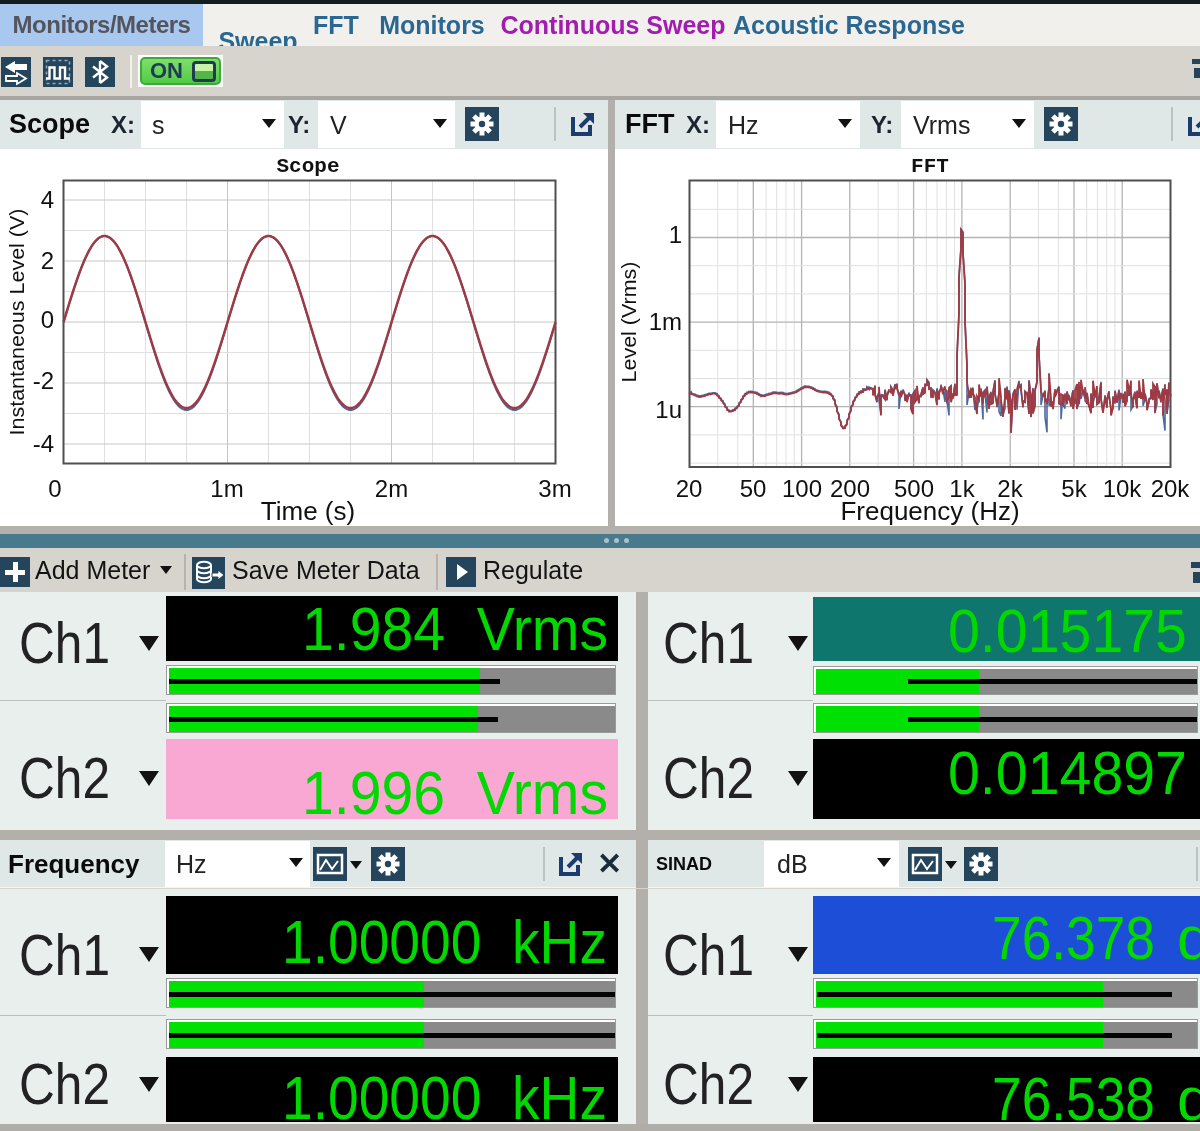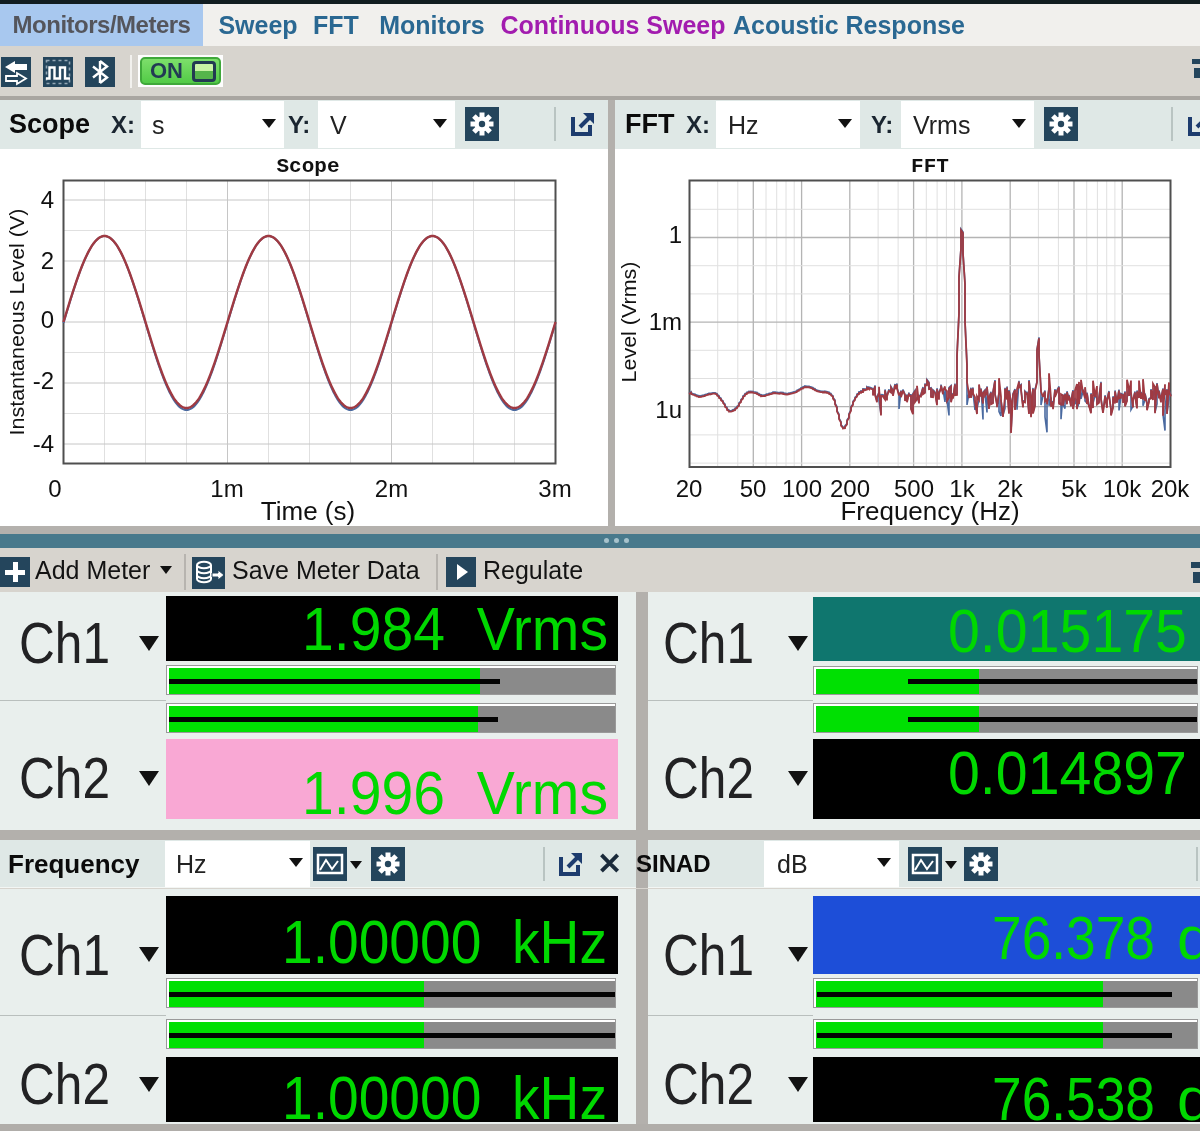--- a/index.html
+++ b/index.html
@@ -1,20 +1,20 @@
 <!DOCTYPE html>
 <html><head><meta charset="utf-8"><style>
 *{margin:0;padding:0;box-sizing:border-box}
 body{width:1200px;height:1131px;overflow:hidden;position:relative;font-family:"Liberation Sans",sans-serif;background:#d7d4ce}
 .abs{position:absolute}
 </style></head><body>
 <div class="abs" style="left:0;top:0;width:1200px;height:4px;background:#121d20"></div>
 <div class="abs" style="left:0;top:4px;width:1200px;height:42px;background:#f1f0ed"></div>
 <div class="abs" style="left:0;top:4px;width:203px;height:42px;background:#a8c8ef;text-align:center;line-height:42px;font-size:24px;font-weight:bold;color:#54555c;letter-spacing:-0.5px">Monitors/Meters</div>
-<div class="abs" style="left:198px;top:4px;width:120px;height:42px;text-align:center;line-height:42px;font-size:25px;font-weight:bold;color:#2a6892;white-space:nowrap">Sweep</div>
+<div class="abs" style="left:198px;top:20px;width:120px;height:42px;text-align:center;line-height:42px;font-size:25px;font-weight:bold;color:#2a6892;white-space:nowrap">Sweep</div>
 <div class="abs" style="left:296px;top:4px;width:80px;height:42px;text-align:center;line-height:42px;font-size:25px;font-weight:bold;color:#2a6892;white-space:nowrap">FFT</div>
 <div class="abs" style="left:357px;top:4px;width:150px;height:42px;text-align:center;line-height:42px;font-size:25px;font-weight:bold;color:#2a6892;white-space:nowrap">Monitors</div>
 <div class="abs" style="left:498px;top:4px;width:230px;height:42px;text-align:center;line-height:42px;font-size:25px;font-weight:bold;color:#a21caf;white-space:nowrap">Continuous Sweep</div>
 <div class="abs" style="left:729px;top:4px;width:240px;height:42px;text-align:center;line-height:42px;font-size:25px;font-weight:bold;color:#2a6892;white-space:nowrap">Acoustic Response</div>
 <div class="abs" style="left:0;top:46px;width:1200px;height:50px;background:#d7d4ce"></div>
 <svg style="position:absolute;left:1px;top:57px" width="30" height="30">
     <rect width="30" height="30" fill="#24455c"></rect>
     <path d="M14 4 v3 h12 v6 h-12 v3 l-10 -6 z" fill="#fff"></path>
     <path d="M16 16 v3 h-11 v5 h11 v3 l9 -5.5 z" fill="none" stroke="#fff" stroke-width="1.8"></path>
   </svg>
@@ -304,21 +304,21 @@
     <circle cx="17.0" cy="17.0" r="7.5" fill="#fff"></circle>
     <circle cx="17.0" cy="17.0" r="3.2" fill="#24455c"></circle>
   </svg>
 <div class="abs" style="left:543px;top:847px;width:2px;height:34px;background:#b9c4c2"></div>
 <svg style="position:absolute;left:558px;top:851px" width="26" height="26">
     <path d="M3 6 V23 H20 V14" fill="none" stroke="#1d3c6e" stroke-width="4"></path>
     <line x1="10" y1="16" x2="21" y2="5" stroke="#1d3c6e" stroke-width="4"></line>
     <path d="M13 2 H24 V13 Z" fill="#1d3c6e"></path>
   </svg>
 <div class="abs" style="left:597px;top:840px;height:48px;line-height:48px;font-size:30px;font-weight:bold;color:#1a2a3a">✕</div>
-<div class="abs" style="left:636px;top:840px;height:48px;line-height:48px;font-size:24px;font-weight:bold;color:#0b0b0b">SINAD</div>
+<div class="abs" style="left:656px;top:840px;height:48px;line-height:48px;font-size:18px;font-weight:bold;color:#0b0b0b">SINAD</div>
 <div class="abs" style="left:764px;top:841px;width:135px;height:46px;background:#fff"></div>
 <div class="abs" style="left:777px;top:841px;height:46px;line-height:47px;font-size:25px;color:#222">dB</div>
 <div style="position:absolute;left:877px;top:858px;width:0;height:0;border-left:7px solid transparent;border-right:7px solid transparent;border-top:9px solid #111"></div>
 <svg style="position:absolute;left:908px;top:847px" width="34" height="34">
     <rect width="34" height="34" fill="#24455c"></rect>
     <rect x="5" y="8" width="24" height="18" fill="none" stroke="#fff" stroke-width="2.5"></rect>
     <polyline points="7,23 13,13 19,22 25,14" fill="none" stroke="#fff" stroke-width="2"></polyline>
   </svg>
 <div style="position:absolute;left:945px;top:861px;width:0;height:0;border-left:6px solid transparent;border-right:6px solid transparent;border-top:8px solid #111"></div>
 <svg style="position:absolute;left:964px;top:847px" width="34" height="34">

